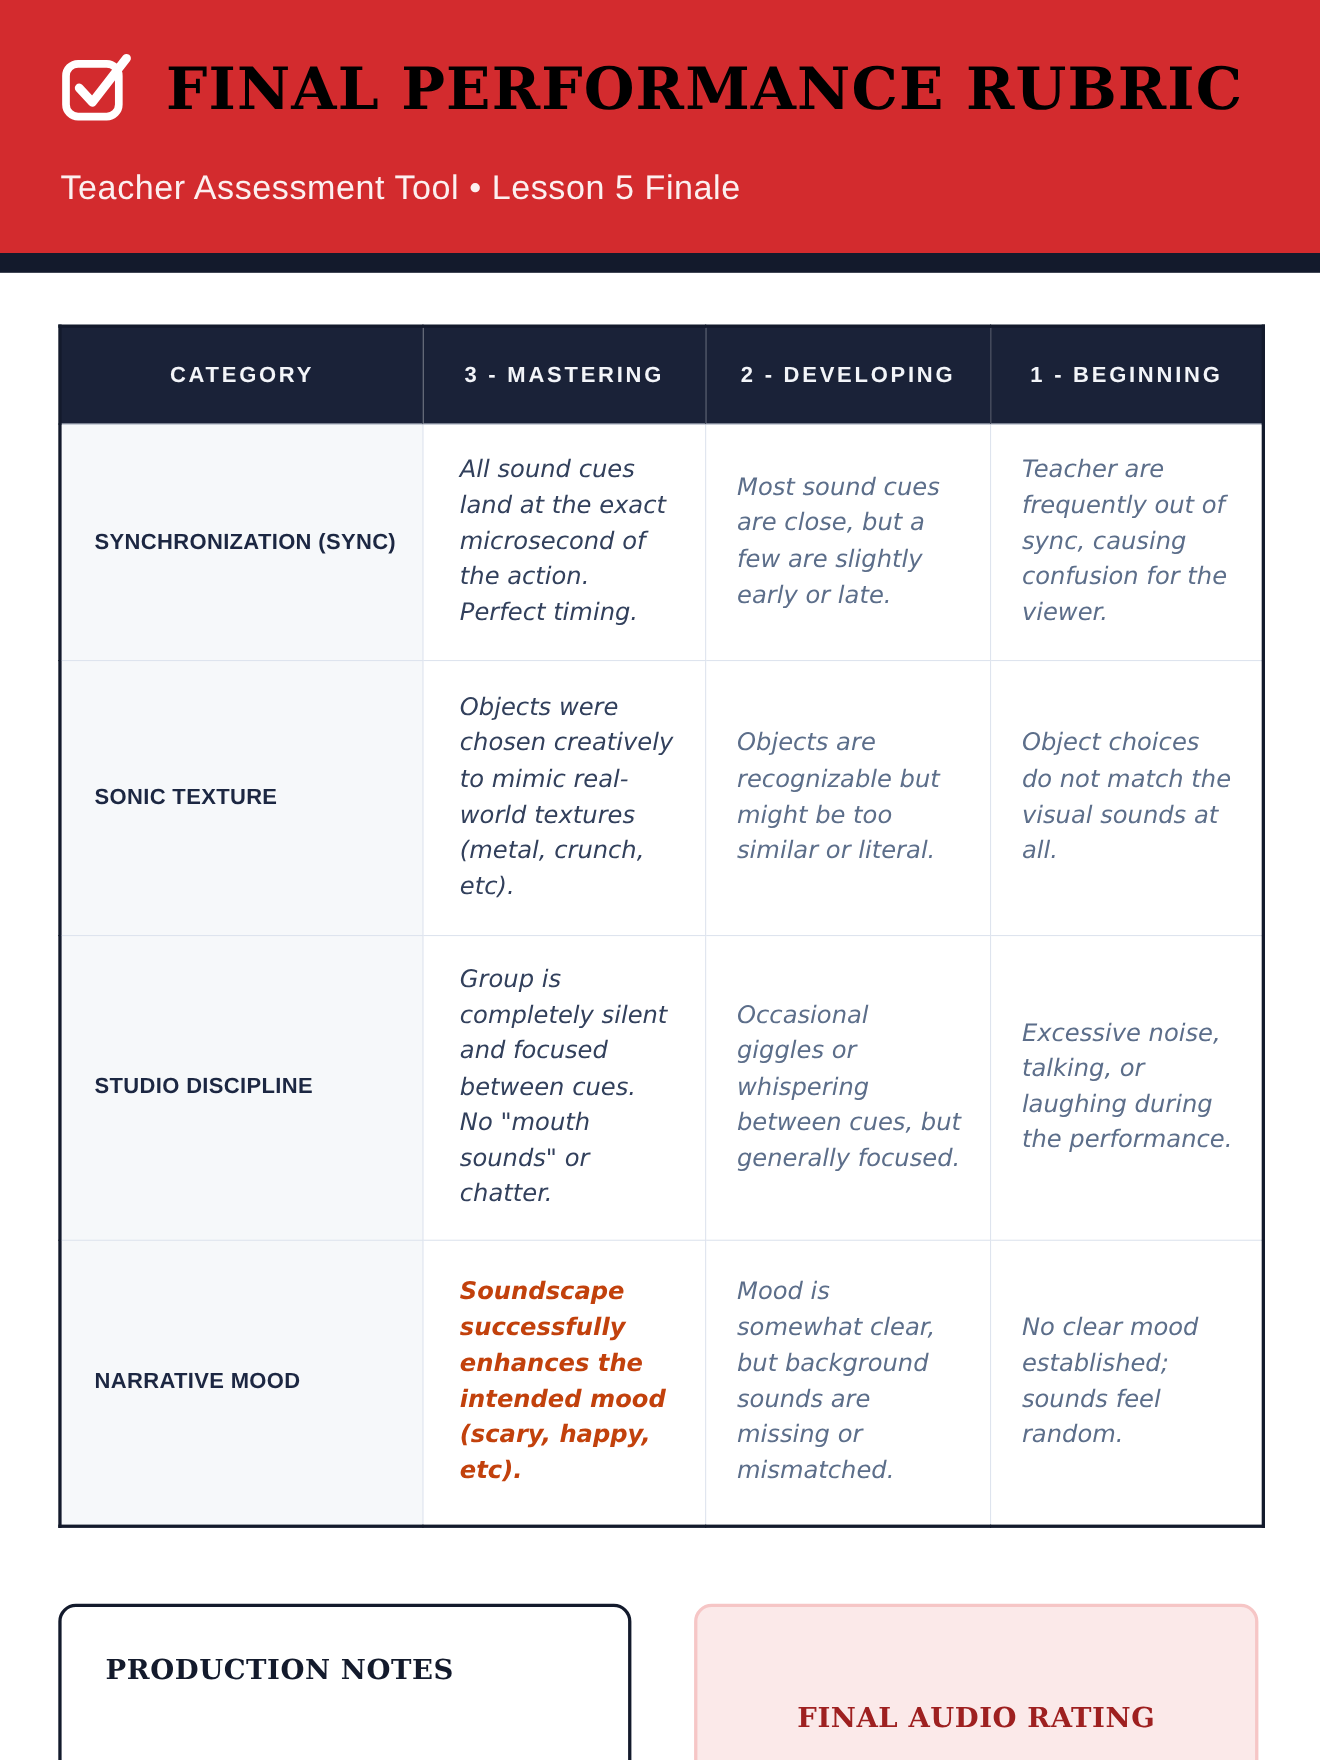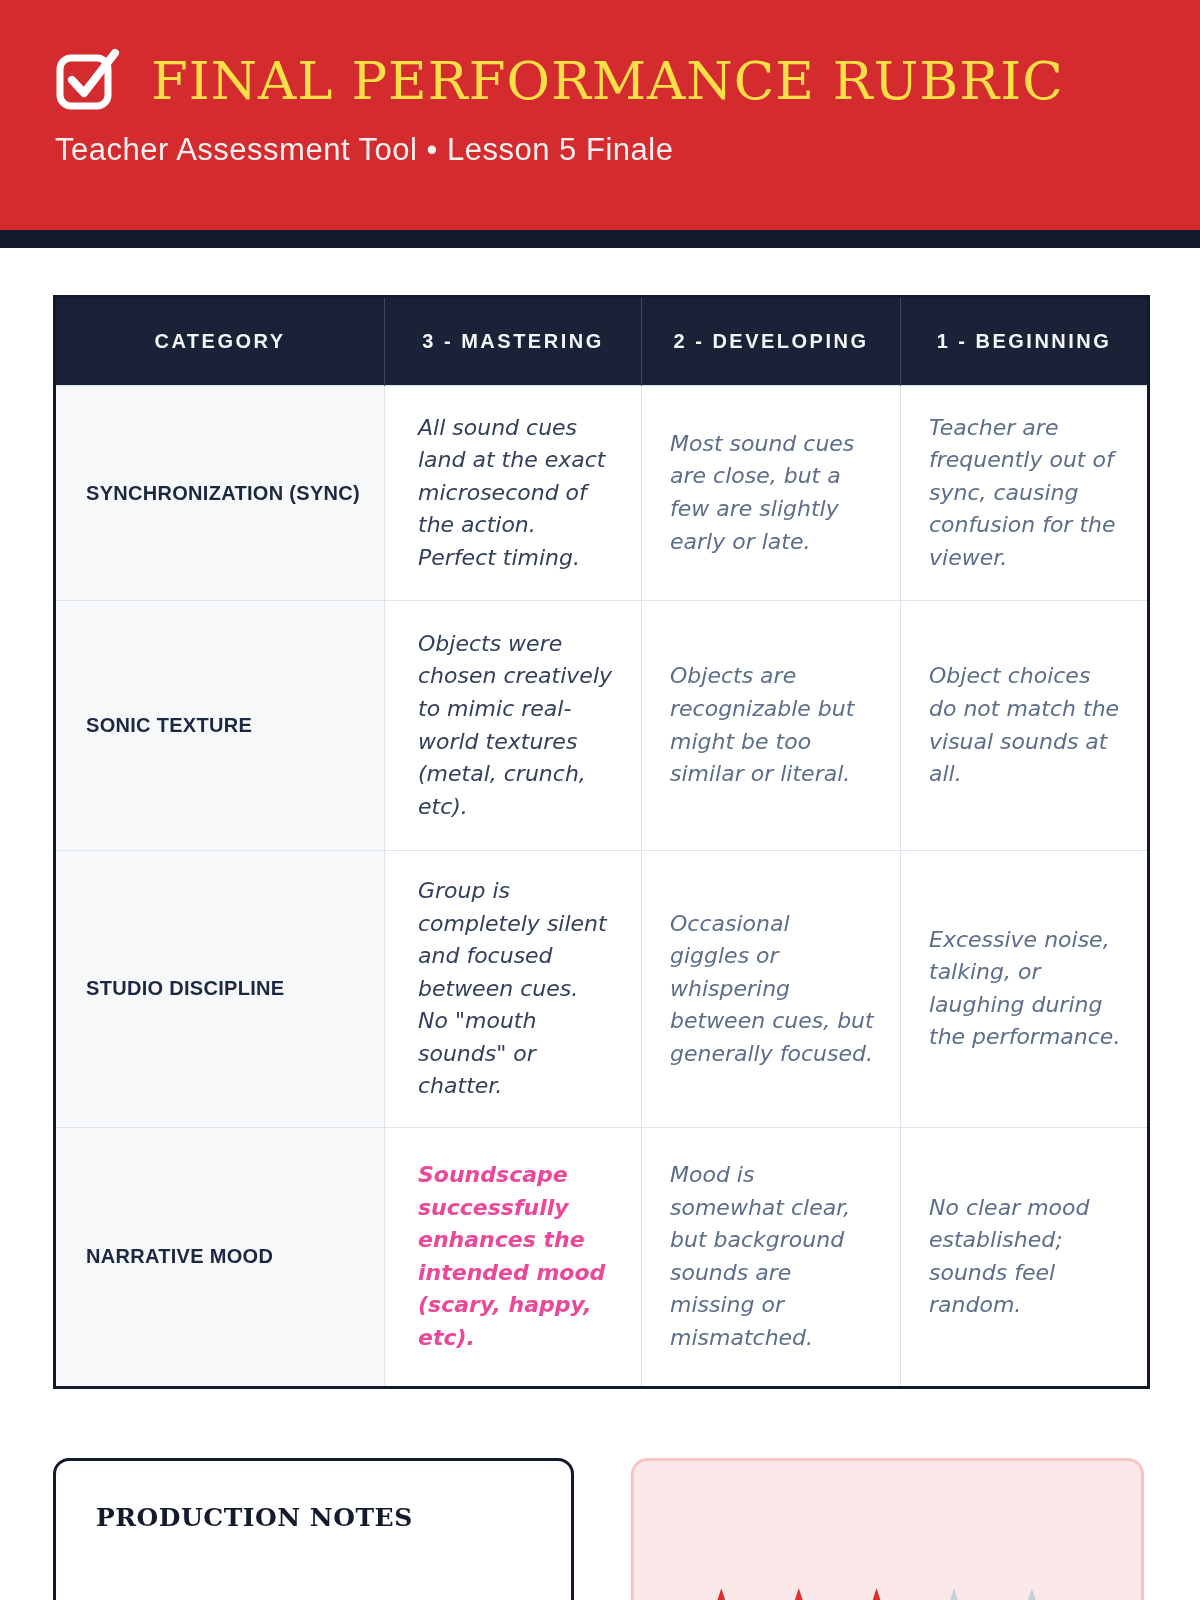--- a/index.html
+++ b/index.html
@@ -16,25 +16,25 @@
   }
   html,body{margin:0;padding:0;}
   body{
     width:1200px;height:1600px;overflow:hidden;background:#ffffff;
     font-family:"Liberation Sans",sans-serif;position:relative;
   }
   
   .red-header{background:var(--red);height:230px;box-sizing:border-box;padding:44px 55px 0 55px;}
   .title-row{display:flex;align-items:center;gap:30px;}
   .page-title{
-    font-family:"DejaVu Serif",serif;font-weight:normal;font-size:53px;color:#fde047;
+    font-family:"DejaVu Serif",serif;font-weight:bold;font-size:53px;color:#000000;
     margin:0;letter-spacing:1px;white-space:nowrap;text-align:center;
   }
   .subtitle{
-    margin-top:16px;font-size:31px;color:rgba(255,255,255,0.93);letter-spacing:0.5px;
+    margin-top:36px;font-size:31px;color:rgba(255,255,255,0.93);letter-spacing:0.5px;
   }
   .navy-strip{height:18px;background:var(--navy);}
   
   .content{width:938px;margin-left:53px;}
   table.rubric{
     border-collapse:collapse;table-layout:fixed;width:1094px;margin-top:47px;
     border:3px solid var(--navy);
   }
   table.rubric thead th{
     background:var(--thead);color:#f3f5f9;font-size:20px;font-weight:700;
@@ -45,21 +45,21 @@
   table.rubric td{border:1px solid var(--cell-border);vertical-align:middle;box-sizing:border-box;}
   td.cat{
     background:var(--cat-bg);font-weight:700;color:#1c2742;font-size:20px;
     padding-left:30px;letter-spacing:0.3px;
   }
   td.cell{
     font-family:"DejaVu Sans",sans-serif;font-style:italic;font-size:22px;
     line-height:1.48;padding:24px 26px 24px 28px;color:#5c6e8a;background:#ffffff;
   }
   td.cell.mastering{color:#32405c;padding-left:33px;}
-  td.cell.strong{font-weight:700;color:#ec4899;}
+  td.cell.strong{font-weight:700;color:#c2410c;}
   tr.r1{height:215px;} tr.r2{height:250px;} tr.r3{height:250px;} tr.r4{height:260px;}
   
   .bottom{display:flex;gap:57px;margin-top:69px;width:1094px;margin-left:53px;}
   .notes-box{
     width:521px;height:260px;box-sizing:border-box;background:#ffffff;
     border:3px solid var(--navy);border-radius:16px;padding:42px 40px;position:relative;
   }
   .notes-title{
     font-family:"DejaVu Serif",serif;font-weight:700;font-size:25px;color:var(--navy);
     letter-spacing:0.5px;
@@ -137,15 +137,16 @@
     </tbody>
   </table>
 </div>
 
 <div class="bottom">
   <div class="notes-box">
     <div class="notes-title">PRODUCTION NOTES</div>
 
   </div>
   <div class="rating-box">
+    <div class="rating-title">FINAL AUDIO RATING</div>
     <div class="stars"><span class="star filled">★</span><span class="star filled">★</span><span class="star filled">★</span><span class="star empty">★</span><span class="star empty">★</span></div>
   </div>
 </div>
 
 </body></html>

